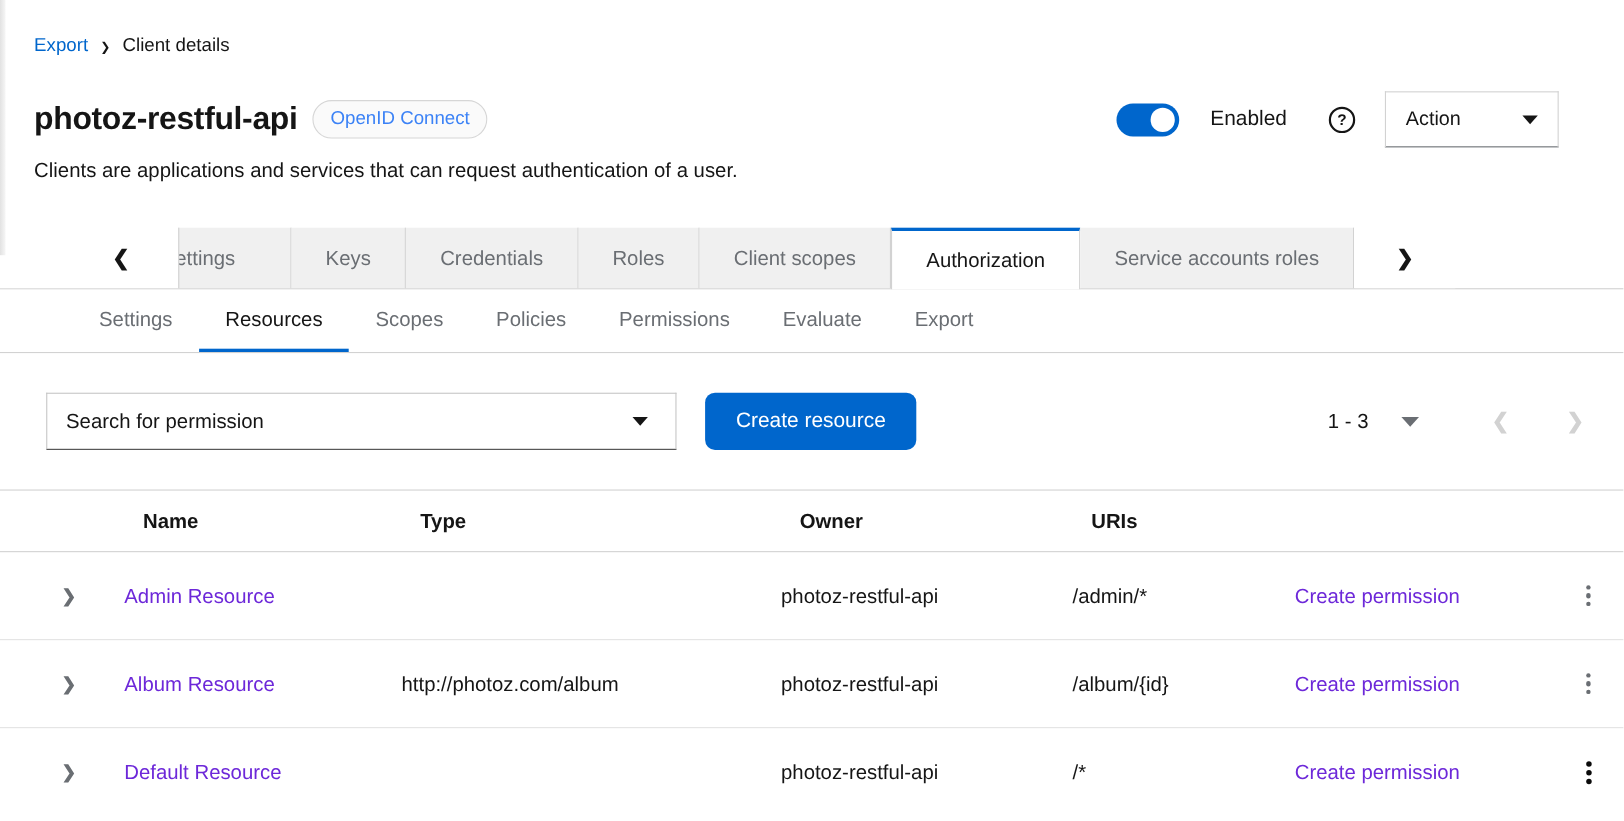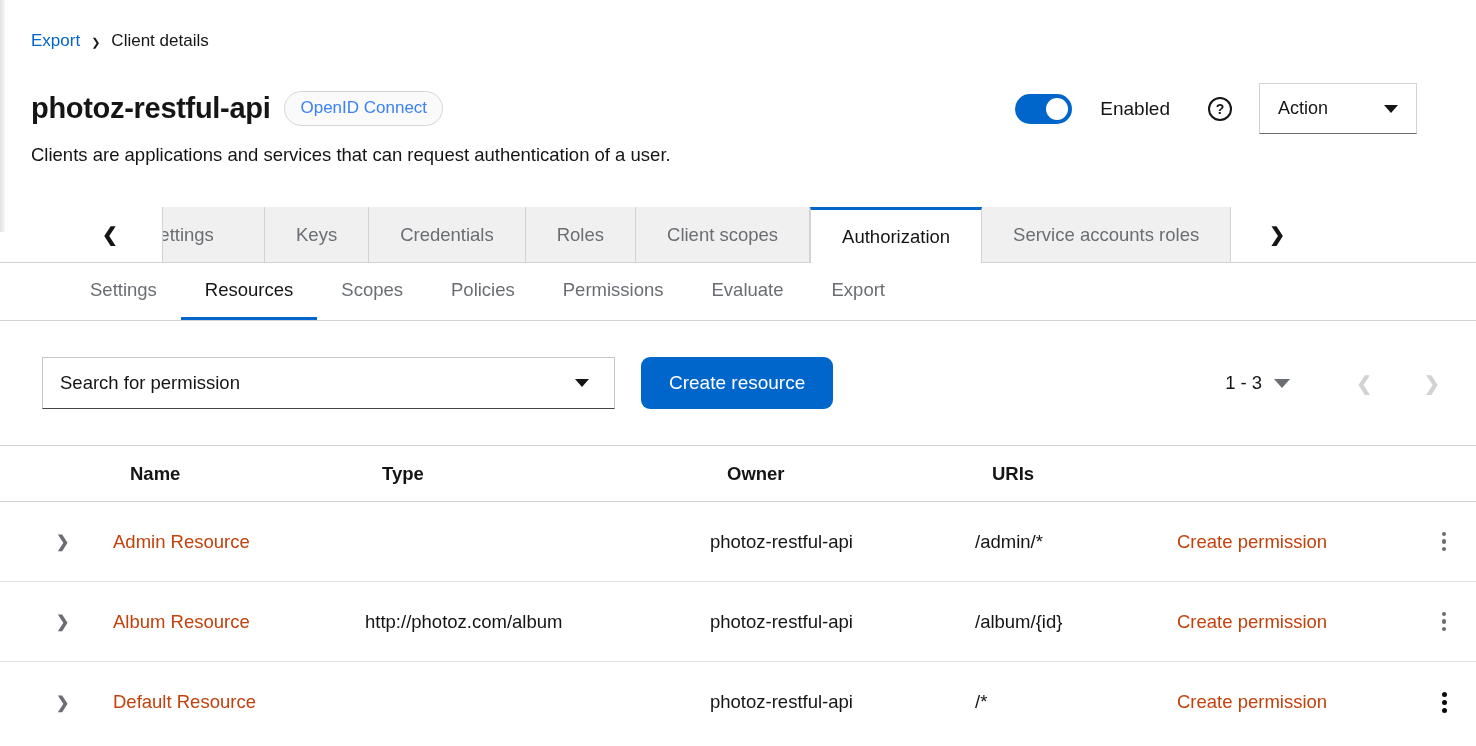--- a/index.html
+++ b/index.html
@@ -60,37 +60,37 @@
 
   
   .toolbar { margin-top:36px; height:52px; display:flex; align-items:center;
     padding:0 36px 0 42px; }
   .search-select { width:573px; height:52px; border:1px solid #c6c6c6; border-bottom:1px solid #454545;
     background:#fff; display:flex; align-items:center; justify-content:space-between;
     padding:0 25px 0 17px; font-size:18.5px; cursor:pointer; }
   .btn-primary { margin-left:26px; height:52px; background:#0066cc; color:#fff; border:none;
     border-radius:9px; font-size:19px; padding:0 28px; font-family:inherit; cursor:pointer; }
   .pagination { margin-left:auto; display:flex; align-items:center; }
-  .page-range { display:flex; align-items:center; gap:12px; font-size:18.5px; cursor:pointer; }
+  .page-range { display:flex; align-items:center; gap:30px; font-size:18.5px; cursor:pointer; }
   .caret-down.gray { border-top-color:#6a6e73; border-left-width:8px; border-right-width:8px; border-top-width:9px; }
   .page-nav { font-size:19px; font-weight:700; color:#d2d2d2; cursor:default; }
   .page-nav.prev { margin-left:66px; }
   .page-nav.next { margin-left:52px; }
 
   
   .table { margin-top:36px; }
   .tgrid { display:grid; grid-template-columns:100px 252px 345px 265px 200px 250px 64px;
     align-items:center; }
   .thead { height:57px; border-top:1px solid #d2d2d2; border-bottom:1px solid #d2d2d2;padding-left:17px; }
   .thead .cell { font-weight:700; }
   .cell { font-size:18.5px; padding-left:13px; }
   .trow { height:80px; border-bottom:1px solid #e3e3e3; }
   .trow:last-child { border-bottom:none; }
   .expander { padding-left:56px; font-size:16px; font-weight:700; color:#6a6e73; cursor:pointer; }
-  a.table-link { color:#c2410c; text-decoration:none; cursor:pointer; }
+  a.table-link { color:#6d28d9; text-decoration:none; cursor:pointer; }
   .action-cell { padding-left:15px; }
   .kebab { display:flex; flex-direction:column; align-items:center; gap:3px;
     justify-self:center; cursor:pointer; padding:6px; }
   .kebab i { width:4.5px; height:4.5px; border-radius:50%; background:#6a6e73; }
   .kebab.dark i { background:#0b0b0b; width:5px; height:5px; }
 </style>
 </head>
 <body>
 
 <div class="left-strip"></div>

